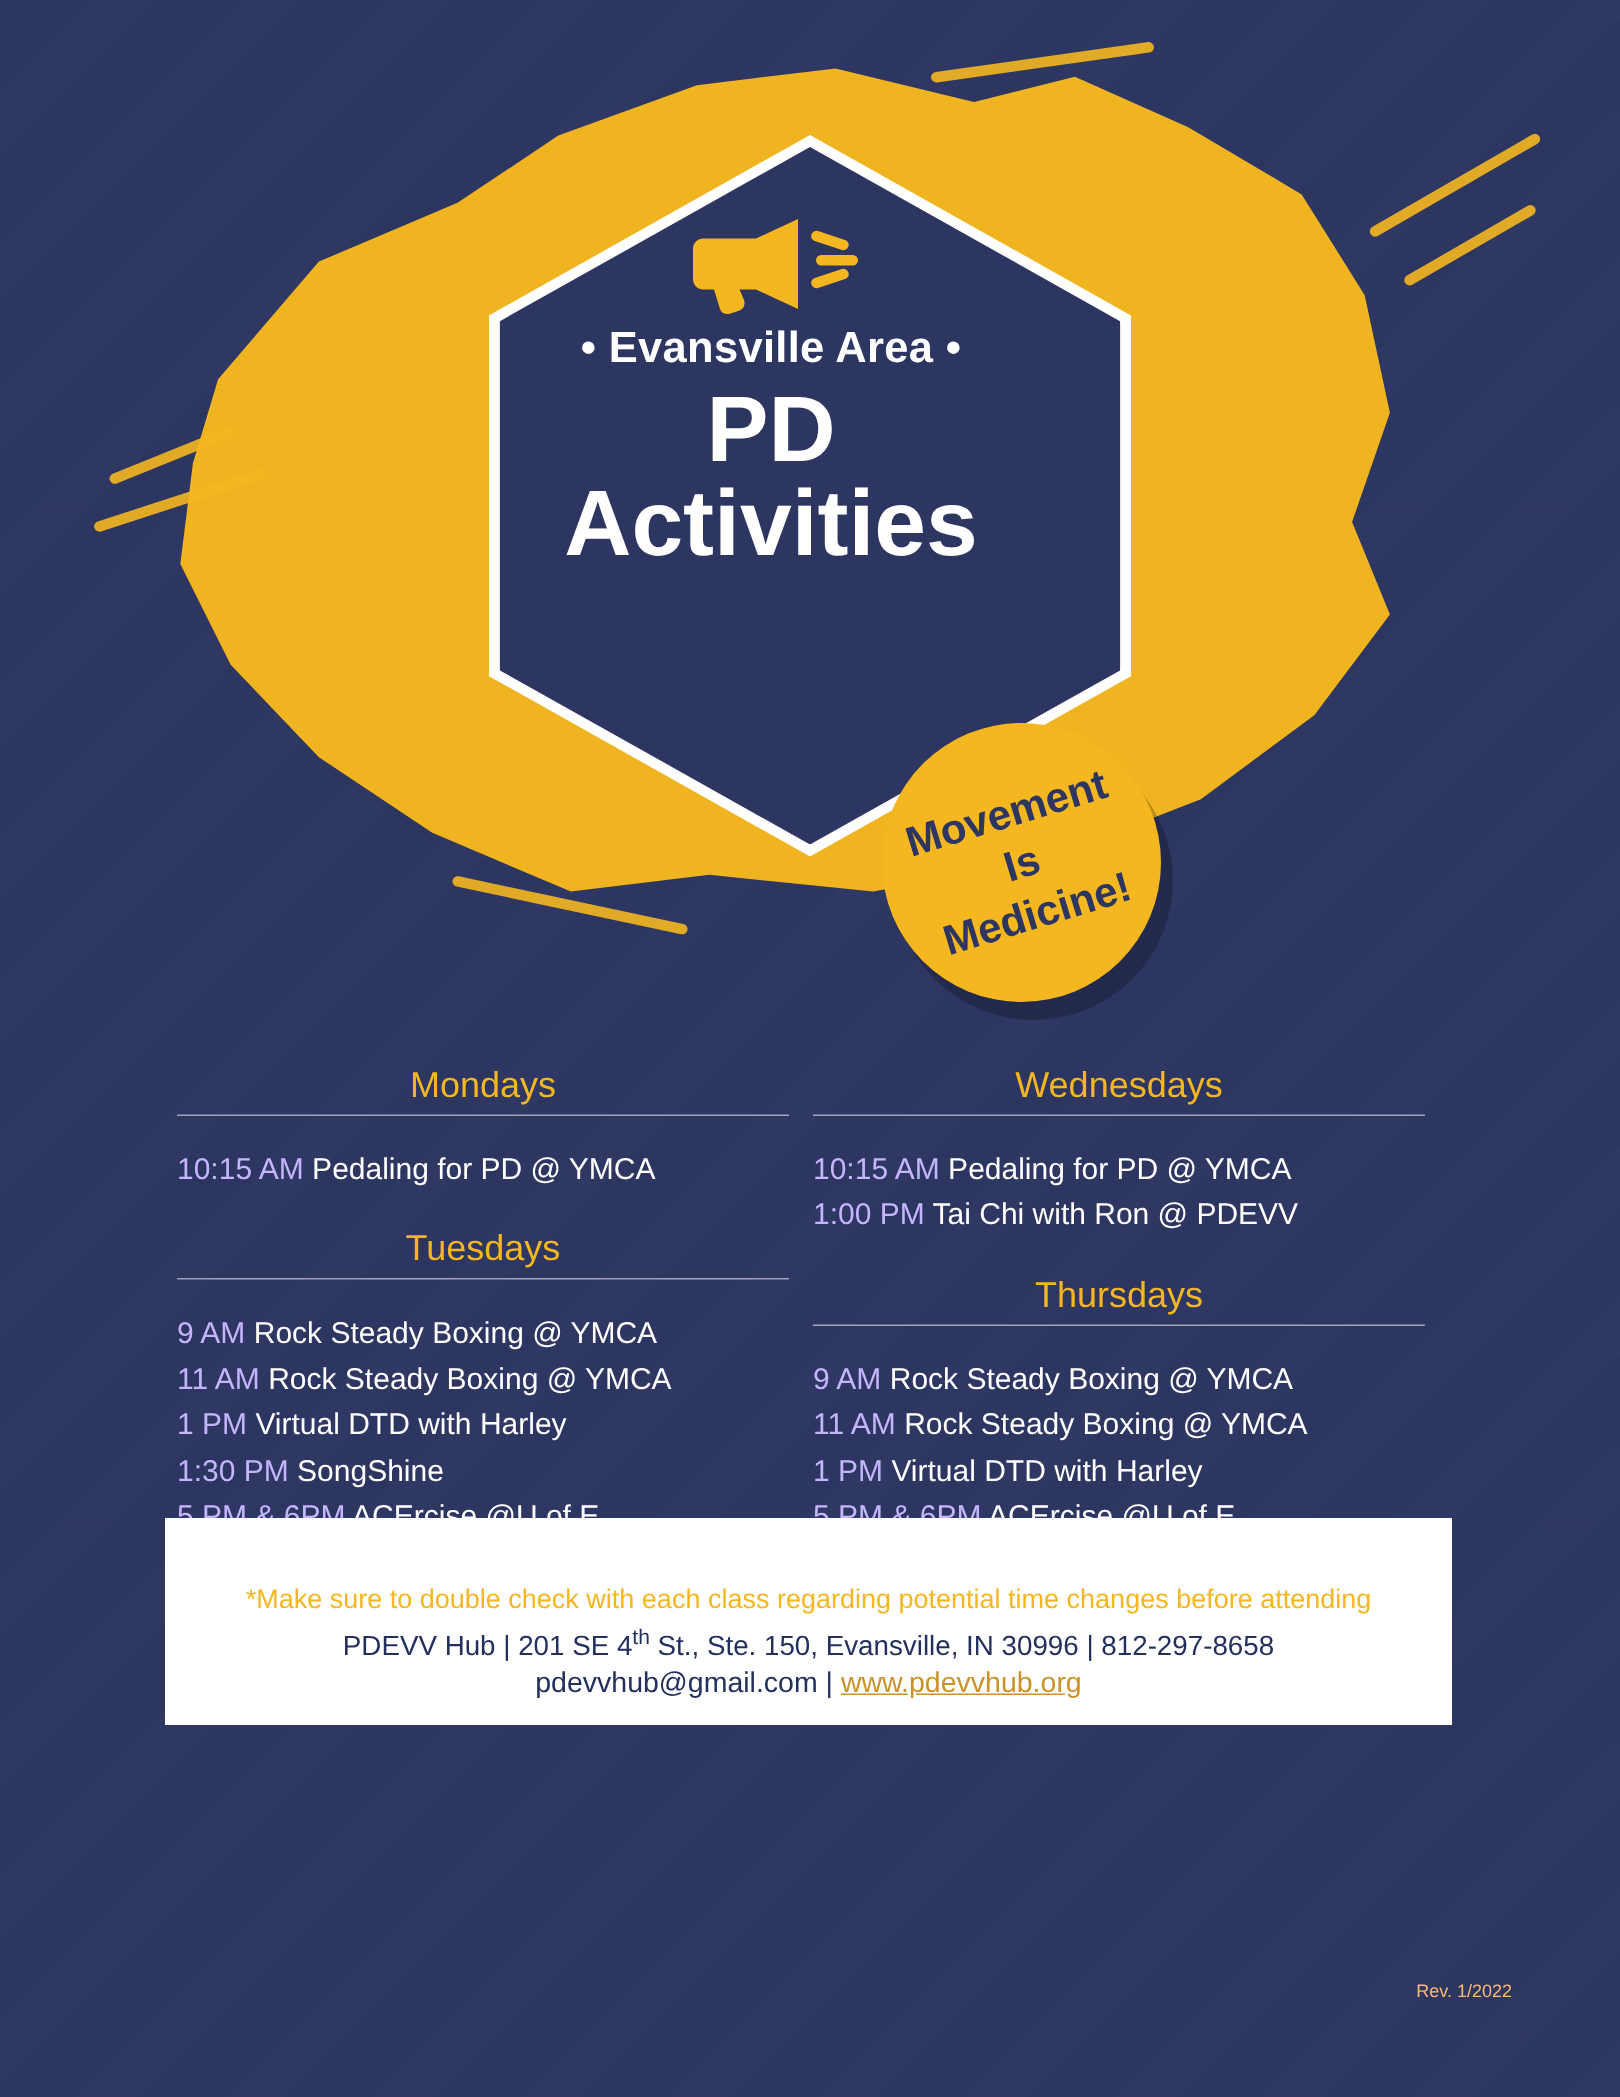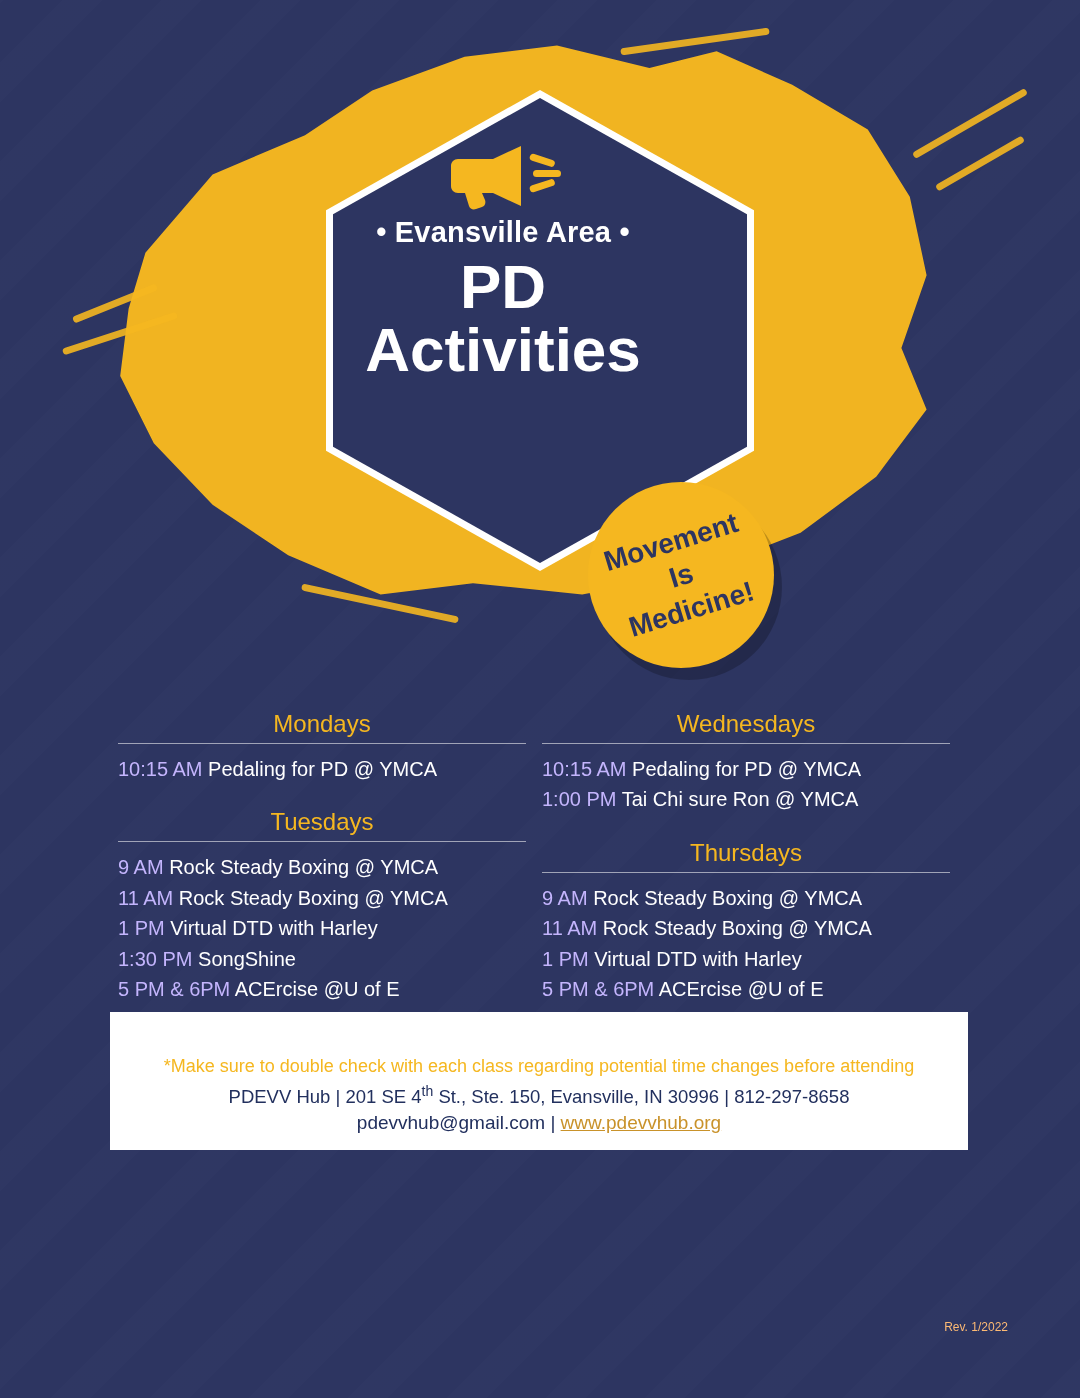--- a/index.html
+++ b/index.html
@@ -76,21 +76,21 @@
     position: absolute;
     left: 326px;
     top: 90px;
     width: 428px;
     height: 481px;
     background: #ffffff;
     clip-path: polygon(50% 0%, 100% 25%, 100% 75%, 50% 100%, 0% 75%, 0% 25%);
   }
   .hex-inner-text {
     position: absolute;
-    left: 333px;
+    left: 344px;
     top: 98px;
     width: 340px;
     height: 465px;
     display: flex;
     flex-direction: column;
     align-items: center;
     justify-content: flex-start;
     padding-top: 118px;
     box-sizing: border-box;
     color: #ffffff;
@@ -161,21 +161,21 @@
   .col-left { left: 118px; top: 10px; }
   .col-right { left: 542px; top: 10px; }
 
   .day-block { margin-bottom: 24px; }
   .day-head {
     text-align: center;
     color: #f5b720;
     font-size: 24px;
     padding-bottom: 5px;
     border-bottom: 1px solid rgba(255,255,255,0.55);
-    margin-bottom: 10px;
+    margin-bottom: 21px;
   }
   .evt {
     color: #ffffff;
     font-size: 20px;
     line-height: 1.52;
     white-space: nowrap;
   }
   .evt .t {
     color: #c4b5fd;
     font-size: 20px;
@@ -301,21 +301,21 @@
   <div class="col col-right">
 
     <div class="day-block">
       <div class="day-head">Wednesdays</div>
       <div class="evt">
         <span class="t">10:15 AM</span>
         <span>Pedaling for PD @ YMCA</span>
       </div>
       <div class="evt">
         <span class="t">1:00 PM</span>
-        <span>Tai Chi sure Ron @ YMCA</span>
+        <span>Tai Chi with Ron @ PDEVV</span>
       </div>
     </div>
 
     <div class="day-block">
       <div class="day-head">Thursdays</div>
       <div class="evt">
         <span class="t">9 AM</span>
         <span>Rock Steady Boxing @ YMCA</span>
       </div>
       <div class="evt">

